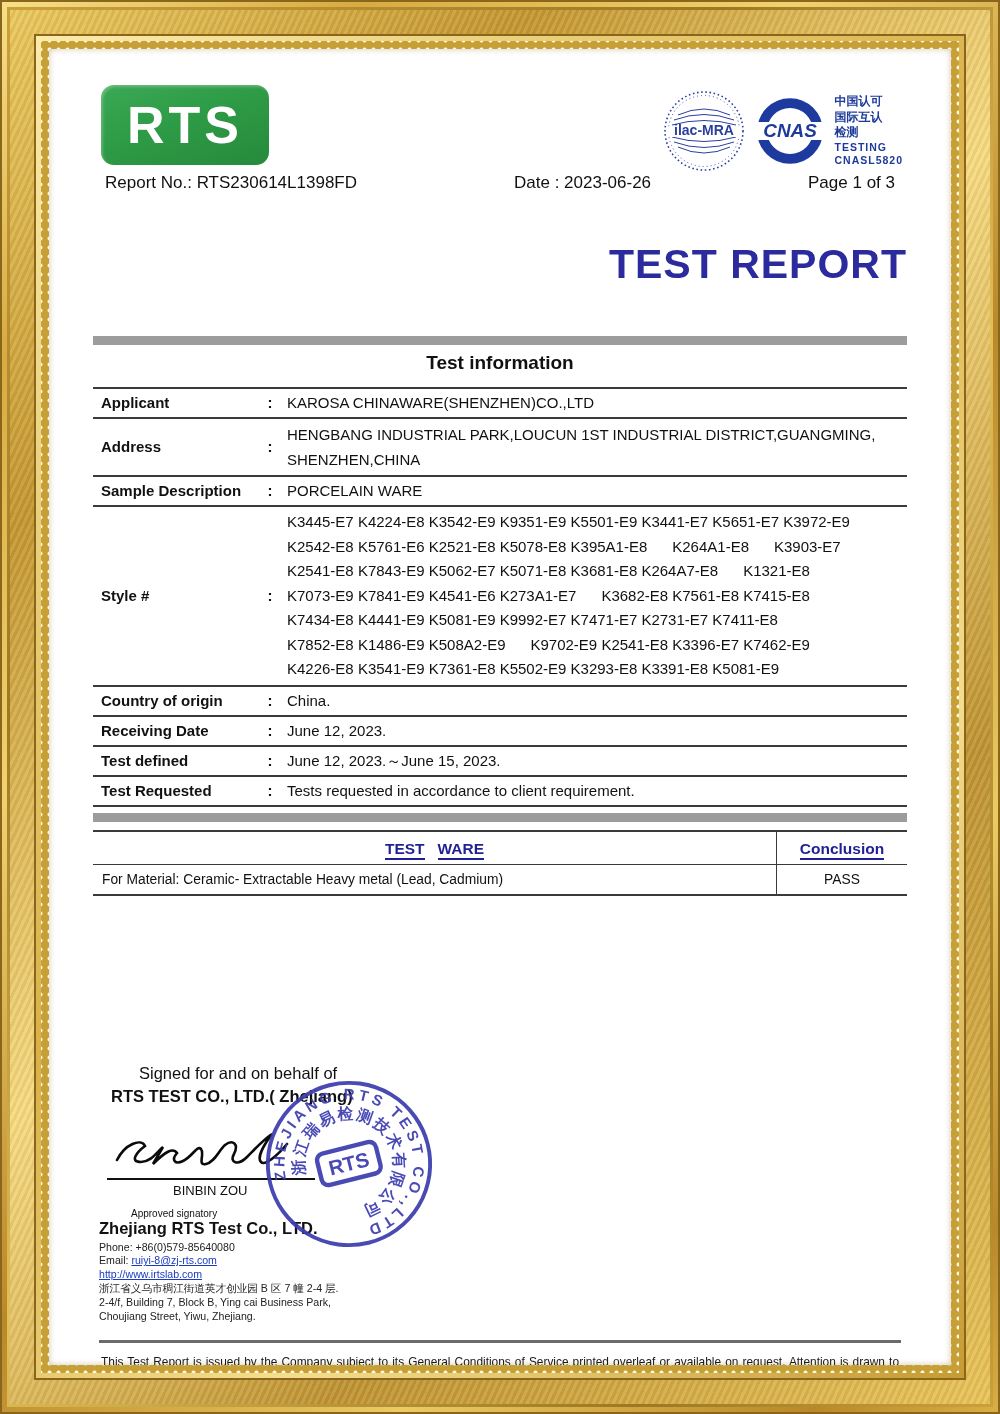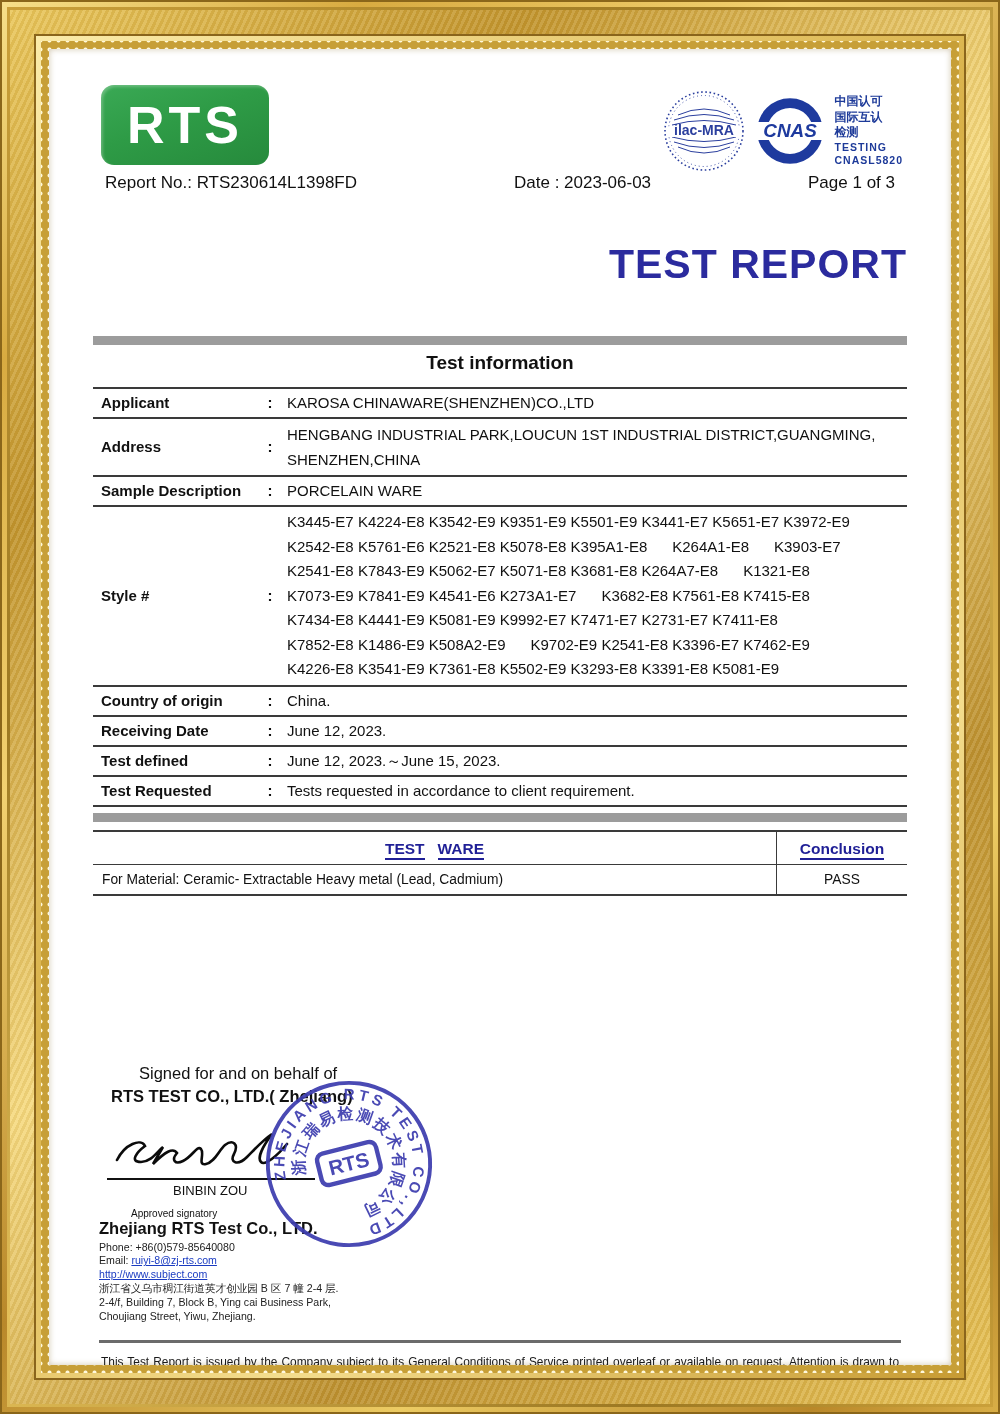--- a/index.html
+++ b/index.html
@@ -134,21 +134,21 @@
           <div>国际互认</div>
           <div>检测</div>
           <div class="sm">TESTING</div>
           <div class="sm">CNASL5820</div>
         </div>
       </div>
     </div>
 
     <div class="info-row">
       <span>Report No.: RTS230614L1398FD</span>
-      <span>Date : 2023-06-03</span>
+      <span>Date : 2023-06-26</span>
       <span>Page 1 of 3</span>
     </div>
 
     <div class="report-title">TEST REPORT</div>
 
     <div class="graybar gb1"></div>
     <div class="section-title">Test information</div>
 
     <div class="info-table">
 
@@ -271,21 +271,21 @@
         <rect x="59" y="73" width="62" height="33" rx="7" fill="#ffffff" fill-opacity="0.6" stroke="#3d3daf" stroke-width="4.5"></rect>
         <text x="90" y="97" text-anchor="middle" font-size="21" font-weight="bold" fill="#3d3daf" font-family="Liberation Sans, sans-serif">RTS</text>
       </svg>
     </div>
 
     <div class="footer">
       <div class="f-left">
         <div class="f-company">Zhejiang RTS Test Co., LTD.</div>
         <div class="f-line">Phone: +86(0)579-85640080</div>
         <div class="f-line"><span>Email: </span><a class="f-link" href="#">ruiyi-8@zj-rts.com</a></div>
-        <div class="f-line"><a class="f-link" href="#">http://www.subject.com</a></div>
+        <div class="f-line"><a class="f-link" href="#">http://www.irtslab.com</a></div>
         <div class="f-line">浙江省义乌市稠江街道英才创业园 B 区 7 幢 2-4 层.</div>
         <div class="f-line">2-4/f, Building 7, Block B, Ying cai Business Park,</div>
         <div class="f-line">Choujiang Street, Yiwu, Zhejiang.</div>
       </div>
       <div class="f-right">This Test Report is issued by the Company subject to its General Conditions of Service printed overleaf or available on request. Attention is drawn to the limitation of liability ,indemnification and jurisdictional policies defined therein .The results shown in this Test report refer only to the sample(s) tested unless otherwise stated This test report shall not be reproduced ,except in full, without written approval of the Company. If in doubt, please write an email.</div>
     </div>
 
   </div>
 </div>
 

